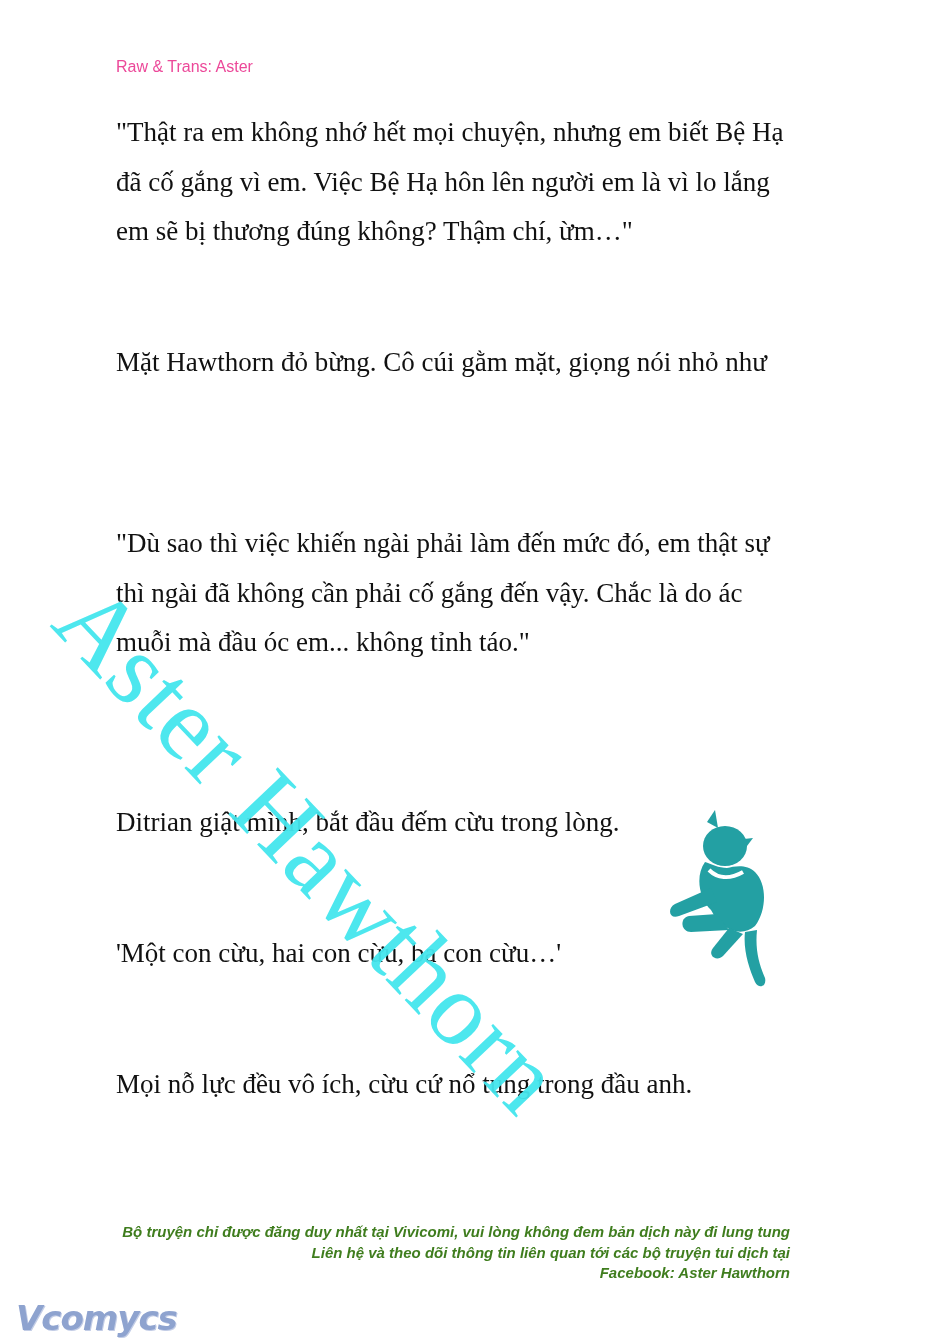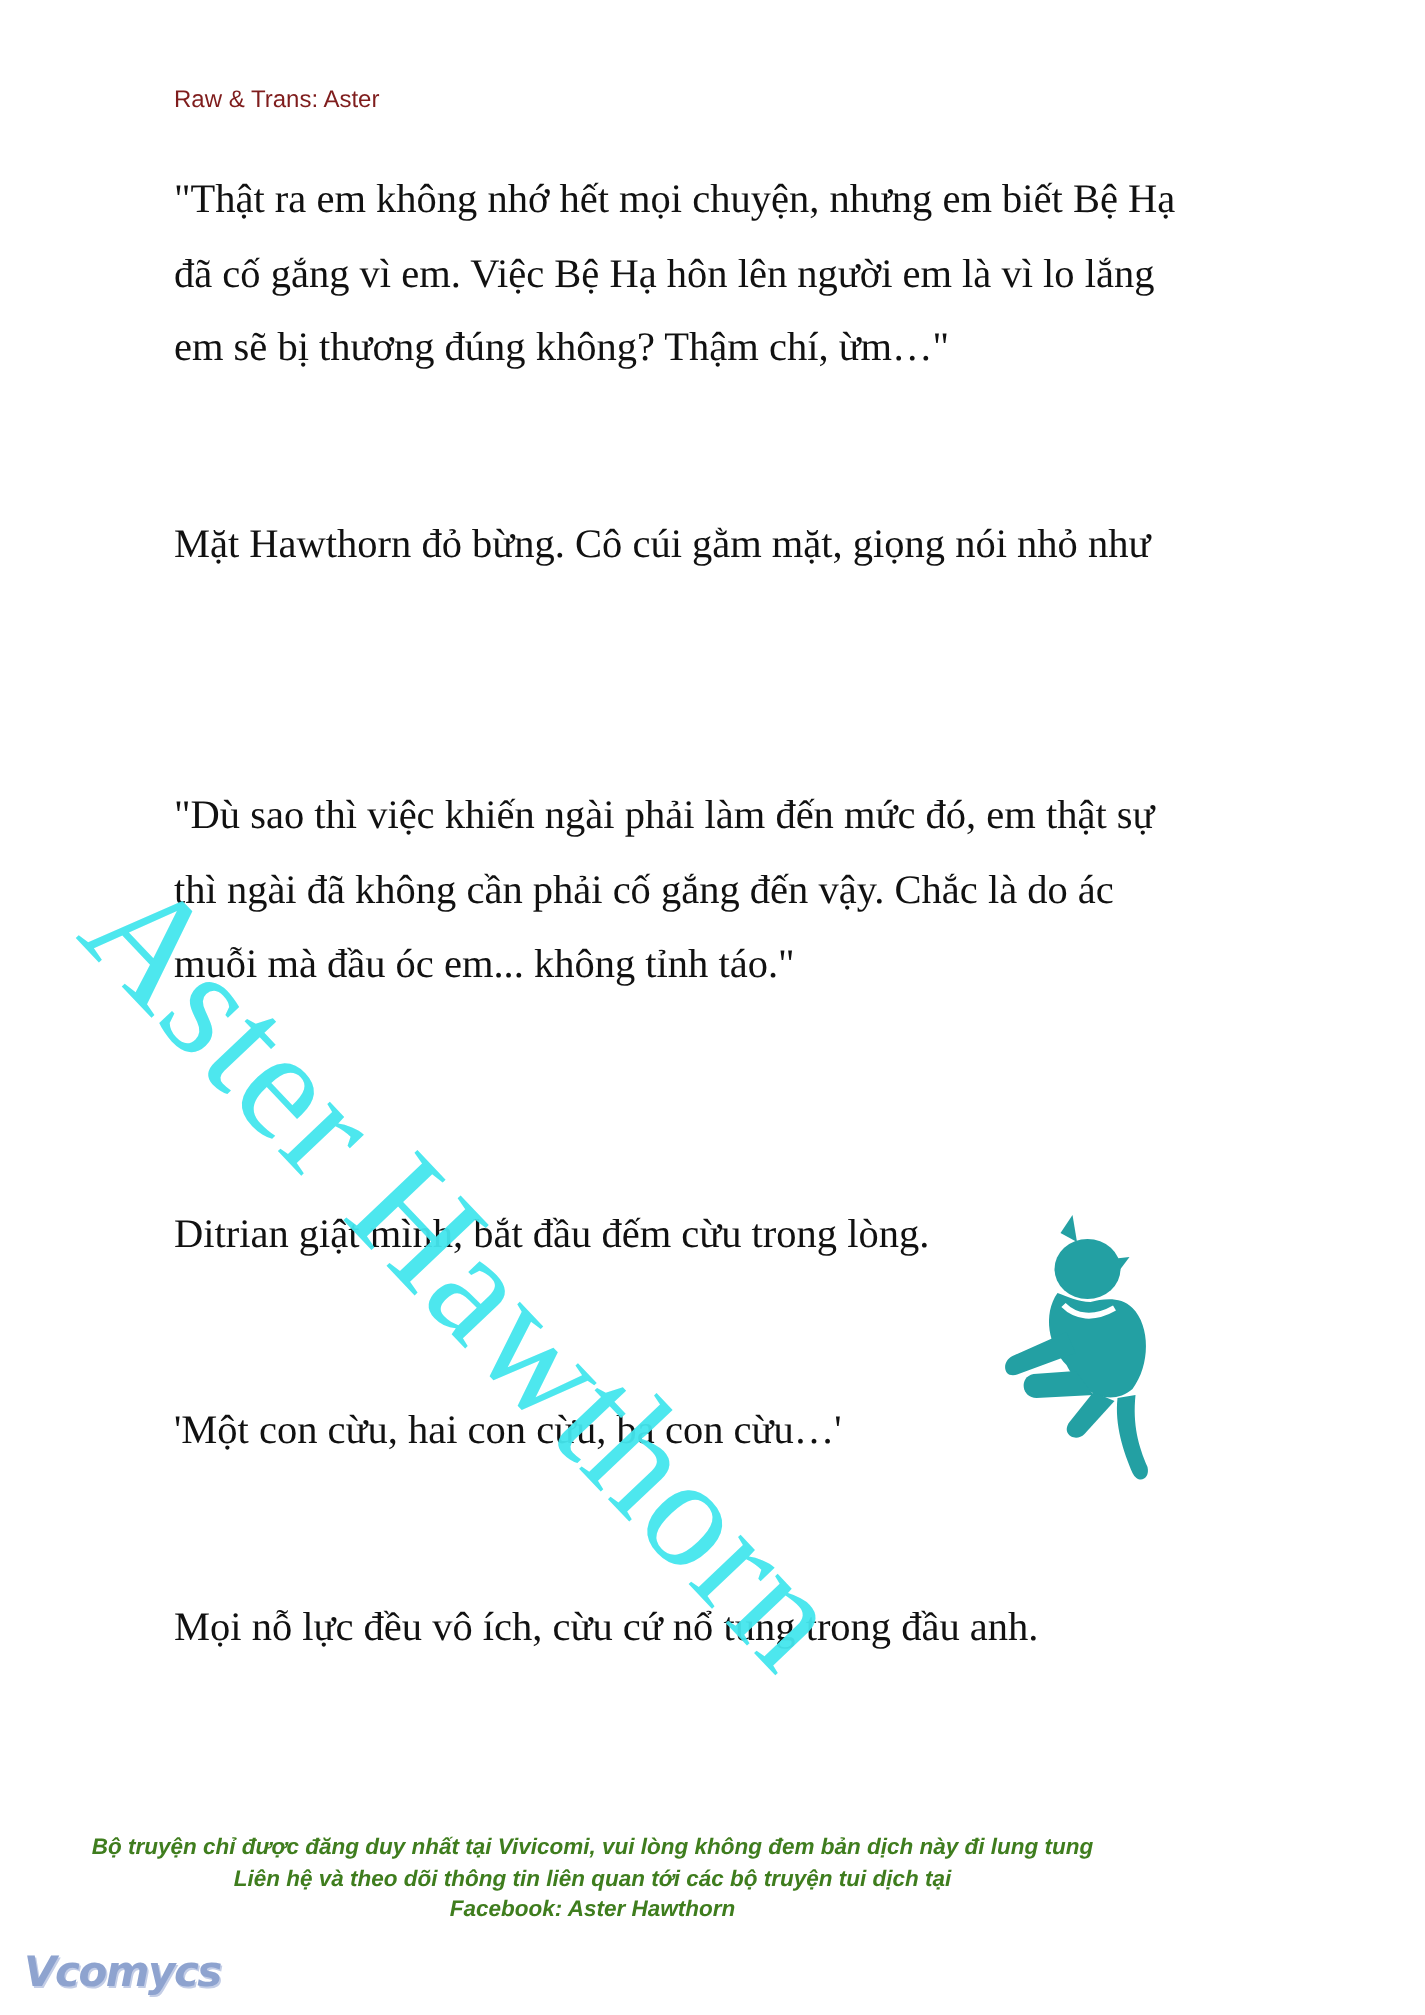--- a/index.html
+++ b/index.html
@@ -1,45 +1,45 @@
 <!DOCTYPE html>
 <html><head>
   <meta charset="utf-8">
   <style>
     html, body { margin: 0; padding: 0; background: #ffffff; }
     body { width: 950px; height: 1343px; position: relative; overflow: hidden; }
     .page { position: absolute; left: 0; top: 0; width: 950px; height: 1343px; background: #fff; }
     .header-credit {
       position: absolute; left: 116px; top: 58px;
-      font-family: "Liberation Sans", sans-serif; font-size: 16px; color: #7f1d1d;
+      font-family: "Liberation Sans", sans-serif; font-size: 16px; color: #ec4899;
     }
     .para {
       position: absolute; left: 116px; width: 730px;
       font-family: "Liberation Serif", serif; font-size: 27px; color: #111;
       line-height: 49.5px; margin: 0; white-space: nowrap;
     }
     .para .line { display: block; }
     .watermark {
       position: absolute; left: 118px; top: 560px;
       font-family: "Liberation Serif", serif; font-size: 104px; color: #44e6ee;
       transform: rotate(46.5deg); transform-origin: 0 0;
       white-space: nowrap; letter-spacing: 1px; opacity: 0.95;
       pointer-events: none;
     }
     .cat { position: absolute; left: 655px; top: 810px; width: 120px; height: 180px; }
     .footer-notice {
-      position: absolute; left: 0; top: 1222px; width: 790px; text-align: center;
+      position: absolute; left: 0; top: 1222px; width: 790px; text-align: right;
       font-family: "Liberation Sans", sans-serif; font-style: italic; font-weight: bold;
       font-size: 15px; color: #3f7d1e; line-height: 20.5px;
     }
     .footer-notice .line { display: block; }
     .logo {
       position: absolute; left: 16px; top: 1298px;
       font-family: "DejaVu Sans", sans-serif; font-style: italic; font-weight: bold;
-      font-size: 28px; color: #8ea3cf; letter-spacing: -1px;
+      font-size: 34px; color: #8ea3cf; letter-spacing: -1px;
       text-shadow: 1px 1px 0 #c3cde6;
     }
   </style>
 </head>
 <body>
 
 <div class="page">
 
   <div class="header-credit">Raw &amp; Trans: Aster</div>
 

